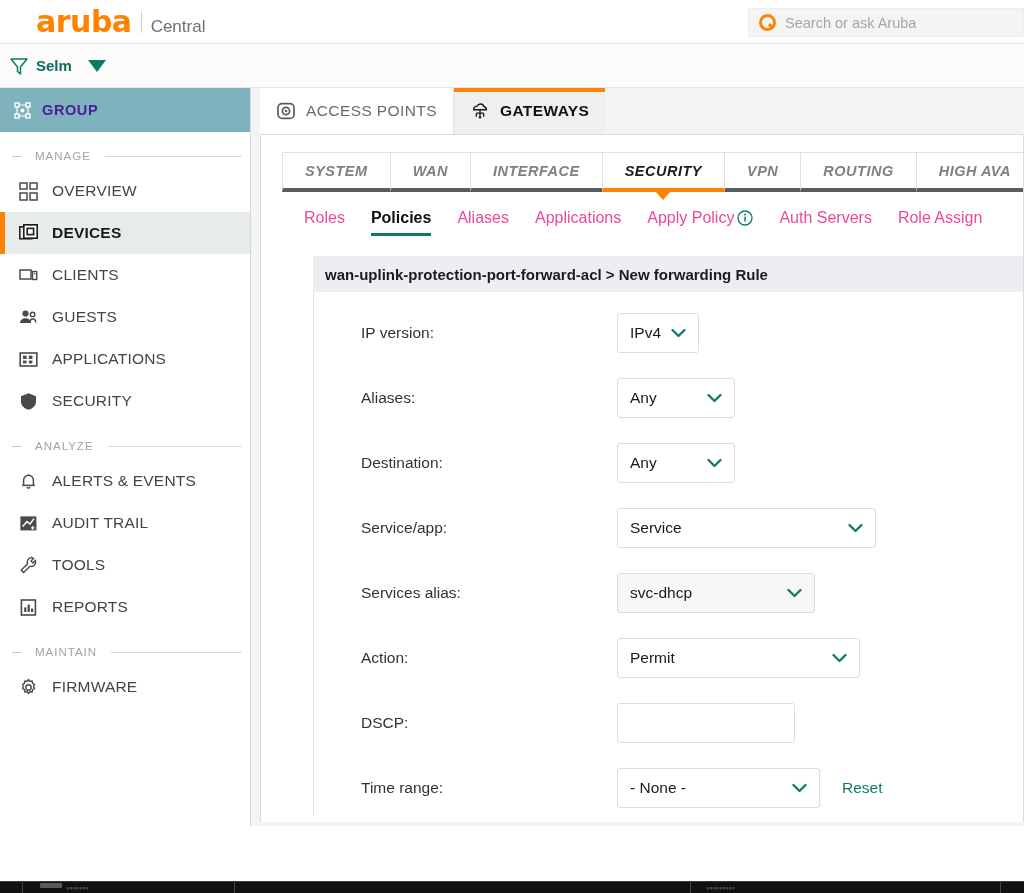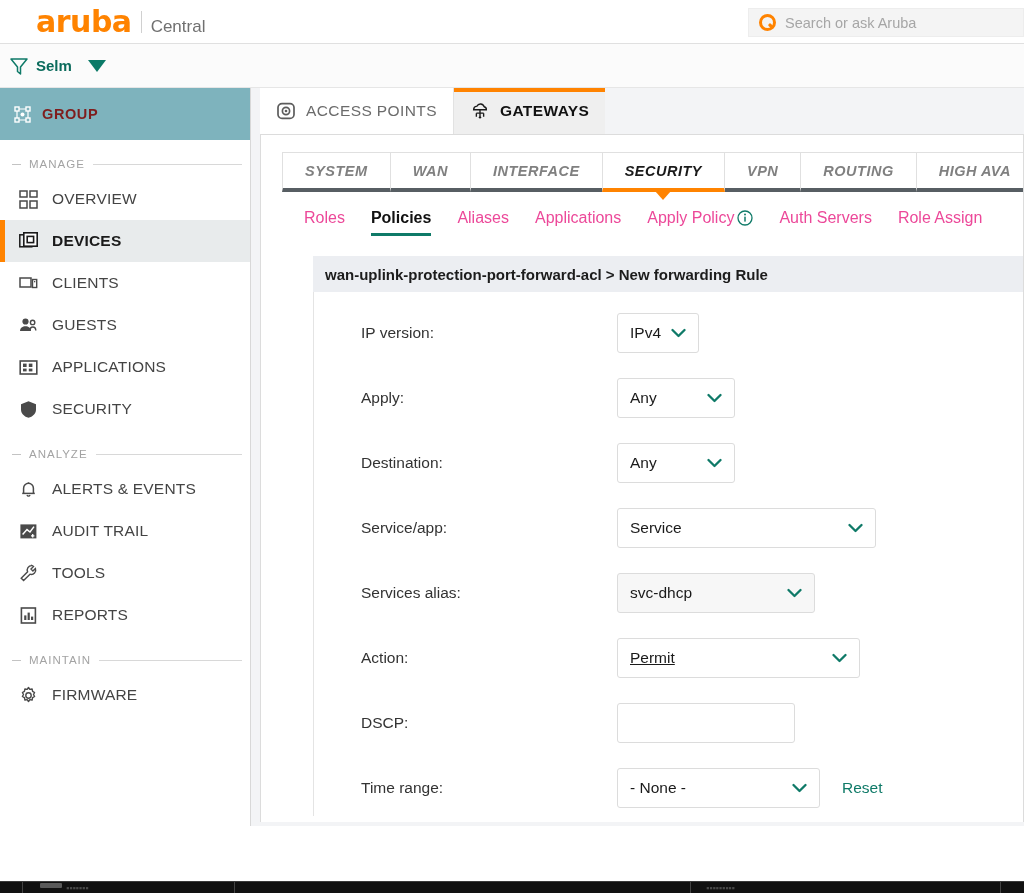--- a/index.html
+++ b/index.html
@@ -53,36 +53,36 @@
     border-left: 9px solid transparent; border-right: 9px solid transparent;
     border-top: 12px solid #0b7a68;
   }
 
   
   .sidebar {
     position: absolute; left: 0; top: 88px; width: 251px; height: 738px;
     background: #ffffff; border-right: 1px solid #d8d8d8;
   }
   .group-bar {
-    height: 52px; background: #7eb3bd; display: flex; align-items: center;
-    color: #7f1d1d;
+    height: 44px; background: #7eb3bd; display: flex; align-items: center;
+    color: #4c1d95;
   }
   .group-ico { margin-left: 14px; width: 17px; height: 17px; }
   .group-text {
     font-size: 14.5px; font-weight: 700; letter-spacing: .6px; margin-left: 11px;
   }
 
   .sec-head {
     display: flex; align-items: center; height: 28px; margin-top: 10px;
     padding-left: 12px; padding-right: 8px;
   }
   .sec-dash { width: 9px; height: 1px; background: #c3c3c3; }
   .sec-text {
     font-size: 11.5px; color: #a3a3a3; letter-spacing: 1px;
-    margin: 0 8px; white-space: nowrap;
+    margin: 0 14px; white-space: nowrap;
   }
   .sec-line { flex: 1; height: 1px; background: #d8d8d8; }
 
   .nav-item {
     position: relative; height: 42px; display: flex; align-items: center;
     padding-left: 18px; cursor: default;
   }
   .nav-item.active { background: #e8ebec; }
   .nav-item.active::before {
     content: ""; position: absolute; left: 0; top: 0;
@@ -521,21 +521,21 @@
             <span class="dd-caret">
               <svg width="15" height="10" viewBox="0 0 15 10">
                   <path d="M1.5 2 L7.5 8 L13.5 2" fill="none" stroke="#0f7a68" stroke-width="2.3" stroke-linecap="round" stroke-linejoin="round"></path>
                 </svg>
             </span>
           </div>
         </div>
       </div>
 
       <div class="frow" style="top:86px;">
-        <span class="flabel">Apply:</span>
+        <span class="flabel">Aliases:</span>
         <div class="fctl" style="left:303px;">
           <div class="dd" style="width:118px;">
             <span>Any</span>
             <span class="dd-caret">
               <svg width="15" height="10" viewBox="0 0 15 10">
                   <path d="M1.5 2 L7.5 8 L13.5 2" fill="none" stroke="#0f7a68" stroke-width="2.3" stroke-linecap="round" stroke-linejoin="round"></path>
                 </svg>
             </span>
           </div>
         </div>
@@ -579,21 +579,21 @@
                   <path d="M1.5 2 L7.5 8 L13.5 2" fill="none" stroke="#0f7a68" stroke-width="2.3" stroke-linecap="round" stroke-linejoin="round"></path>
                 </svg>
             </span>
           </div>
         </div>
       </div>
 
       <div class="frow" style="top:346px;">
         <span class="flabel">Action:</span>
         <div class="fctl" style="left:303px;">
-          <div class="dd" style="width:243px;text-decoration:underline;">
+          <div class="dd" style="width:243px;">
             <span>Permit</span>
             <span class="dd-caret">
               <svg width="15" height="10" viewBox="0 0 15 10">
                   <path d="M1.5 2 L7.5 8 L13.5 2" fill="none" stroke="#0f7a68" stroke-width="2.3" stroke-linecap="round" stroke-linejoin="round"></path>
                 </svg>
             </span>
           </div>
         </div>
       </div>
 

